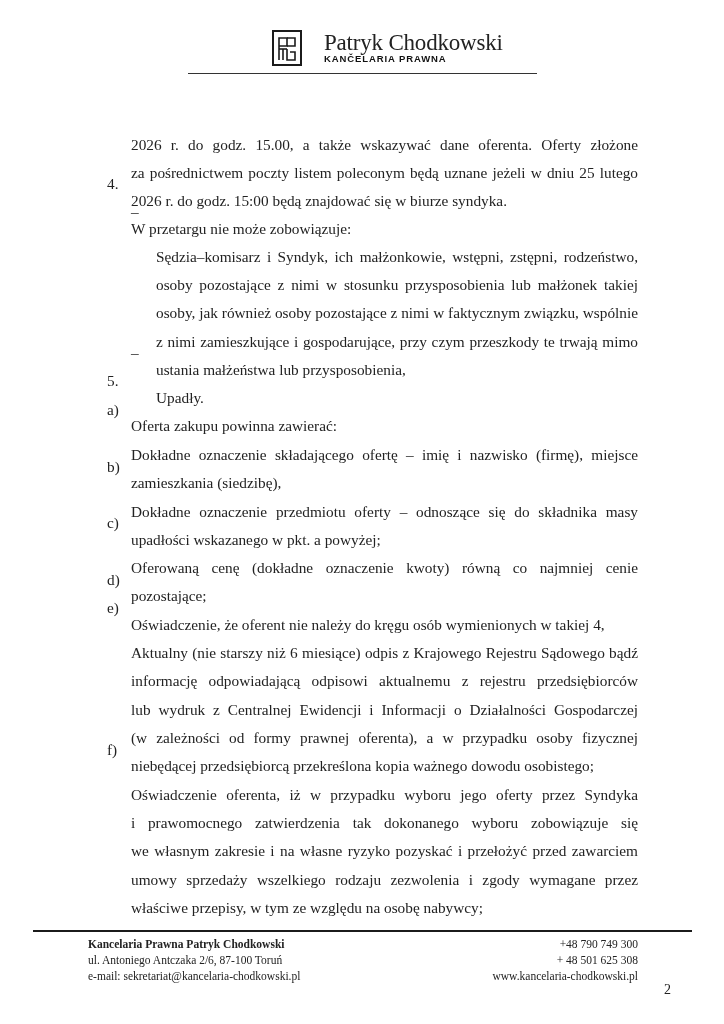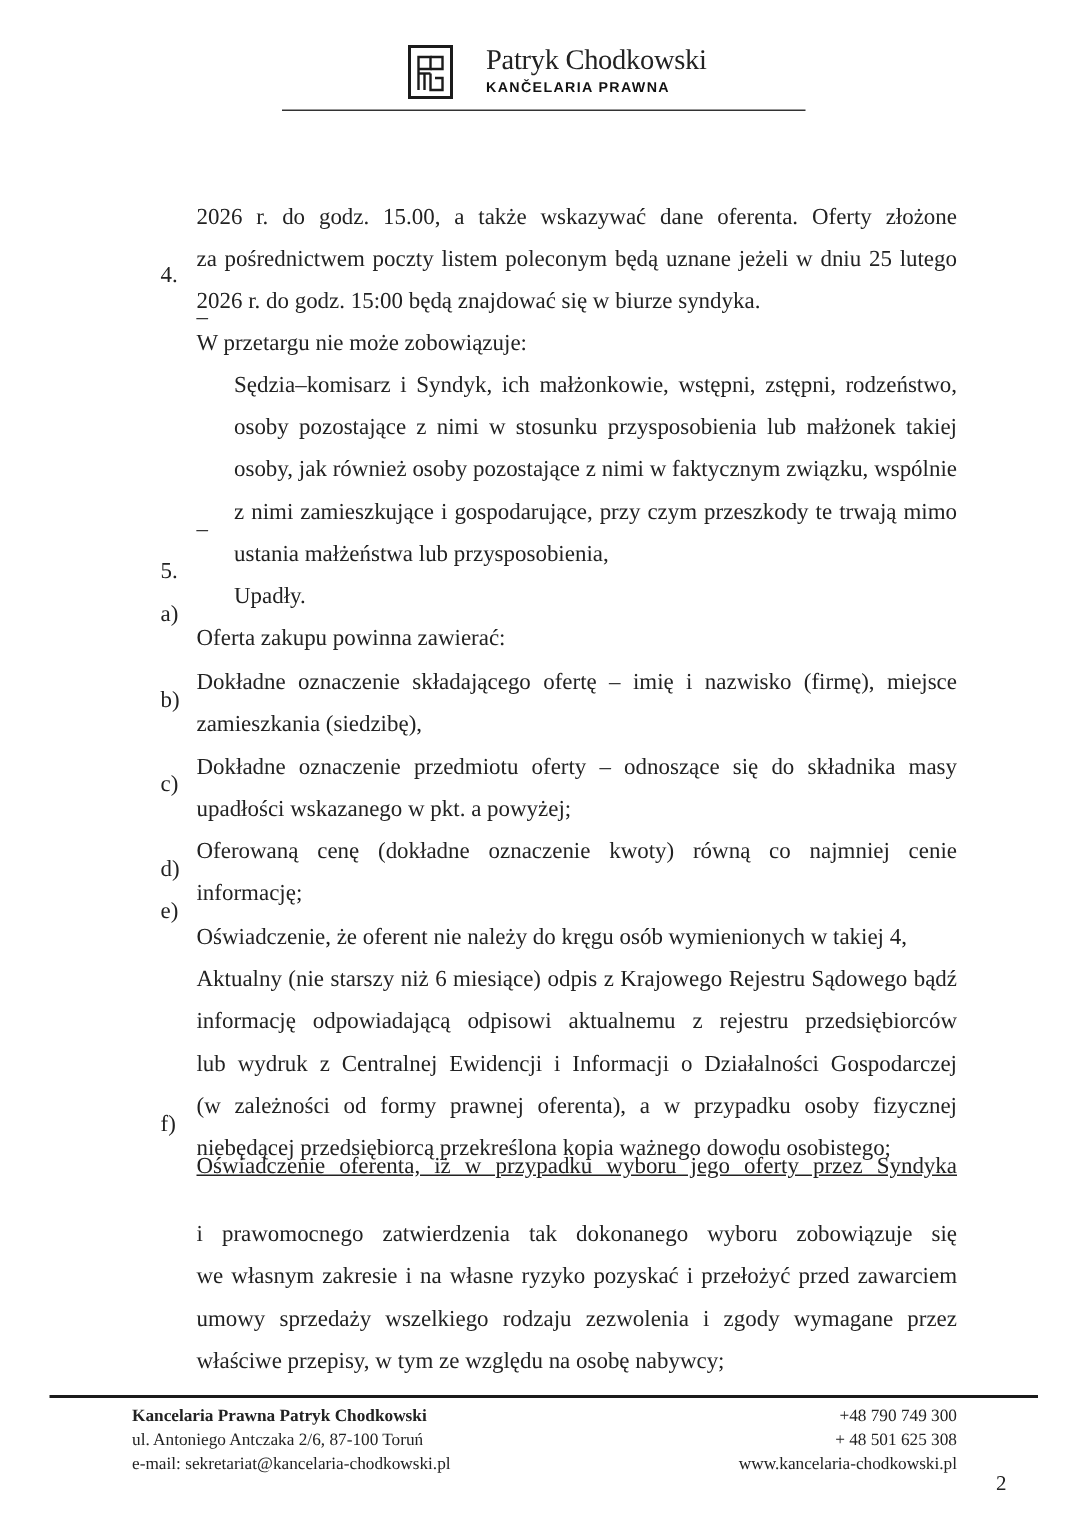--- a/index.html
+++ b/index.html
@@ -9,21 +9,21 @@
     color: #1e1e1e;
   }
   .header { position: absolute; left: 0; top: 0; width: 724px; height: 80px; }
   .logo-box {
     position: absolute; left: 272px; top: 30px; width: 30px; height: 36px;
     border: 2px solid #1b1b1b; box-sizing: border-box;
   }
   .logo-box svg { position: absolute; left: 2px; top: 2px; }
   .brand-name {
     position: absolute; left: 324px; top: 30px;
-    font-family: "Liberation Serif", serif; font-size: 19px; color: #222;
+    font-family: "Liberation Serif", serif; font-size: 23px; color: #222;
     letter-spacing: -0.2px; white-space: nowrap;
   }
   .brand-sub {
     position: absolute; left: 324px; top: 53px;
     font-family: "Liberation Sans", sans-serif; font-size: 9.5px; font-weight: bold;
     letter-spacing: 0.9px; color: #111; white-space: nowrap;
   }
   .header-rule {
     position: absolute; left: 188px; top: 73px; width: 349px; height: 1px; background: #333;
   }
@@ -100,34 +100,34 @@
   <div class="marker" style="left:107px; top:401px;">a)</div>
   <div class="line just" style="left:131px; width:507px; top:401px;">Dokładne oznaczenie składającego ofertę – imię i nazwisko (firmę), miejsce</div>
   <div class="line" style="left:131px; top:429px;">zamieszkania (siedzibę),</div>
 
   <div class="marker" style="left:107px; top:458px;">b)</div>
   <div class="line just" style="left:131px; width:507px; top:458px;">Dokładne oznaczenie przedmiotu oferty – odnoszące się do składnika masy</div>
   <div class="line" style="left:131px; top:486px;">upadłości wskazanego w pkt. a powyżej;</div>
 
   <div class="marker" style="left:107px; top:514px;">c)</div>
   <div class="line just" style="left:131px; width:507px; top:514px;">Oferowaną cenę (dokładne oznaczenie kwoty) równą co najmniej cenie</div>
-  <div class="line" style="left:131px; top:542px;">informację;</div>
+  <div class="line" style="left:131px; top:542px;">pozostające;</div>
 
   <div class="marker" style="left:107px; top:571px;">d)</div>
   <div class="line" style="left:131px; top:571px;">Oświadczenie, że oferent nie należy do kręgu osób wymienionych w takiej 4,</div>
 
   <div class="marker" style="left:107px; top:599px;">e)</div>
   <div class="line just" style="left:131px; width:507px; top:599px;">Aktualny (nie starszy niż 6 miesiące) odpis z Krajowego Rejestru Sądowego bądź</div>
   <div class="line just" style="left:131px; width:507px; top:627px;">informację odpowiadającą odpisowi aktualnemu z rejestru przedsiębiorców</div>
   <div class="line just" style="left:131px; width:507px; top:656px;">lub wydruk z Centralnej Ewidencji i Informacji o Działalności Gospodarczej</div>
   <div class="line just" style="left:131px; width:507px; top:684px;">(w  zależności od formy prawnej oferenta), a w przypadku osoby fizycznej</div>
   <div class="line" style="left:131px; top:712px;">niebędącej przedsiębiorcą przekreślona kopia ważnego dowodu osobistego;</div>
 
   <div class="marker" style="left:107px; top:741px;">f)</div>
-  <div class="line just" style="left:131px; width:507px; top:724px;text-decoration:underline;">Oświadczenie oferenta, iż w przypadku wyboru jego oferty przez Syndyka</div>
+  <div class="line just" style="left:131px; width:507px; top:741px;">Oświadczenie oferenta, iż w przypadku wyboru jego oferty przez Syndyka</div>
   <div class="line just" style="left:131px; width:507px; top:769px;">i prawomocnego zatwierdzenia tak dokonanego wyboru zobowiązuje się</div>
   <div class="line just" style="left:131px; width:507px; top:797px;">we własnym zakresie i na własne ryzyko pozyskać i przełożyć przed zawarciem</div>
   <div class="line just" style="left:131px; width:507px; top:826px;">umowy sprzedaży wszelkiego rodzaju zezwolenia i zgody wymagane przez</div>
   <div class="line" style="left:131px; top:854px;">właściwe przepisy, w tym ze  względu na osobę nabywcy;</div>
 </div>
 
 <div class="footer-rule"></div>
 <div class="footer-left">
   <div class="bold">Kancelaria Prawna Patryk Chodkowski</div>
   <div>ul. Antoniego Antczaka 2/6, 87-100 Toruń</div>

